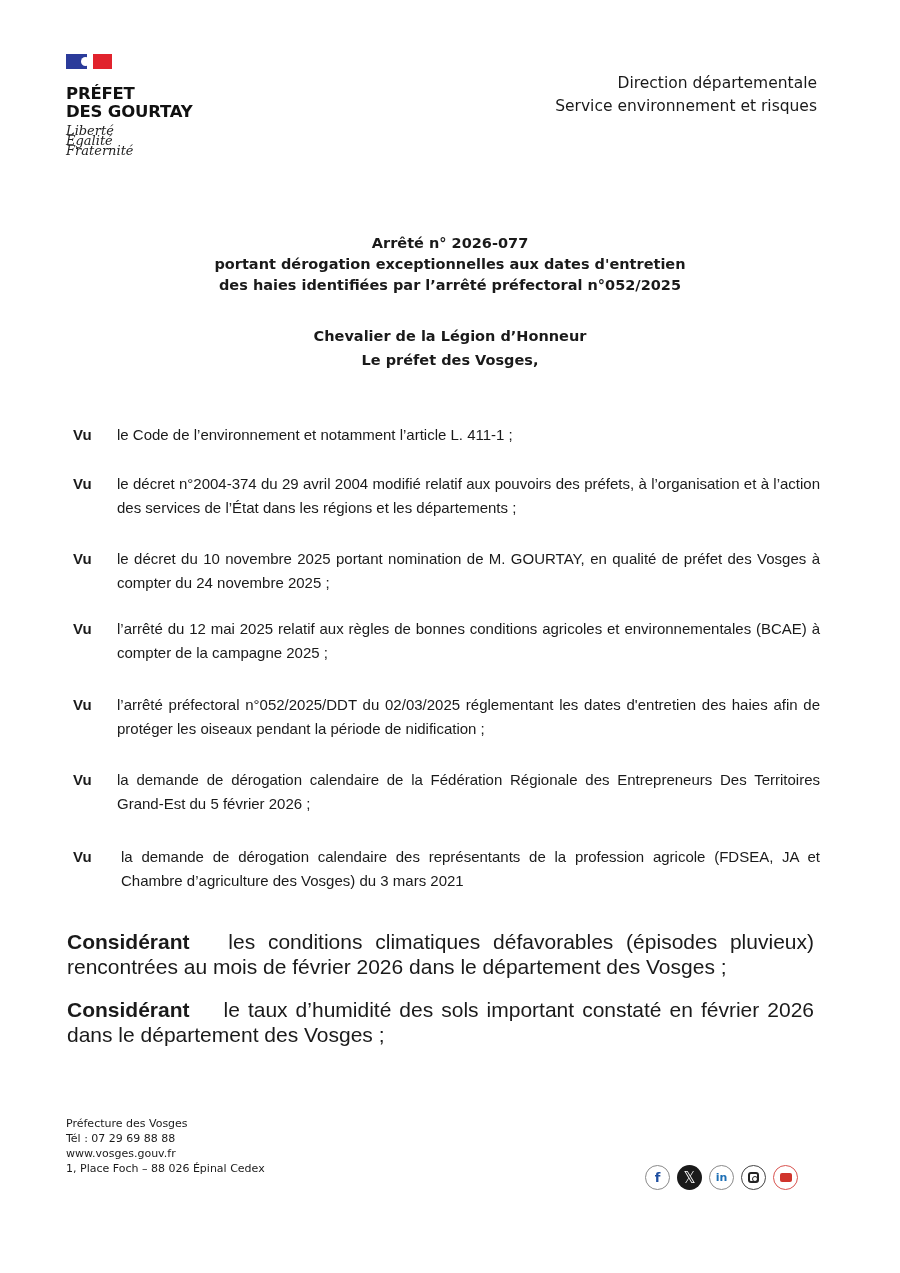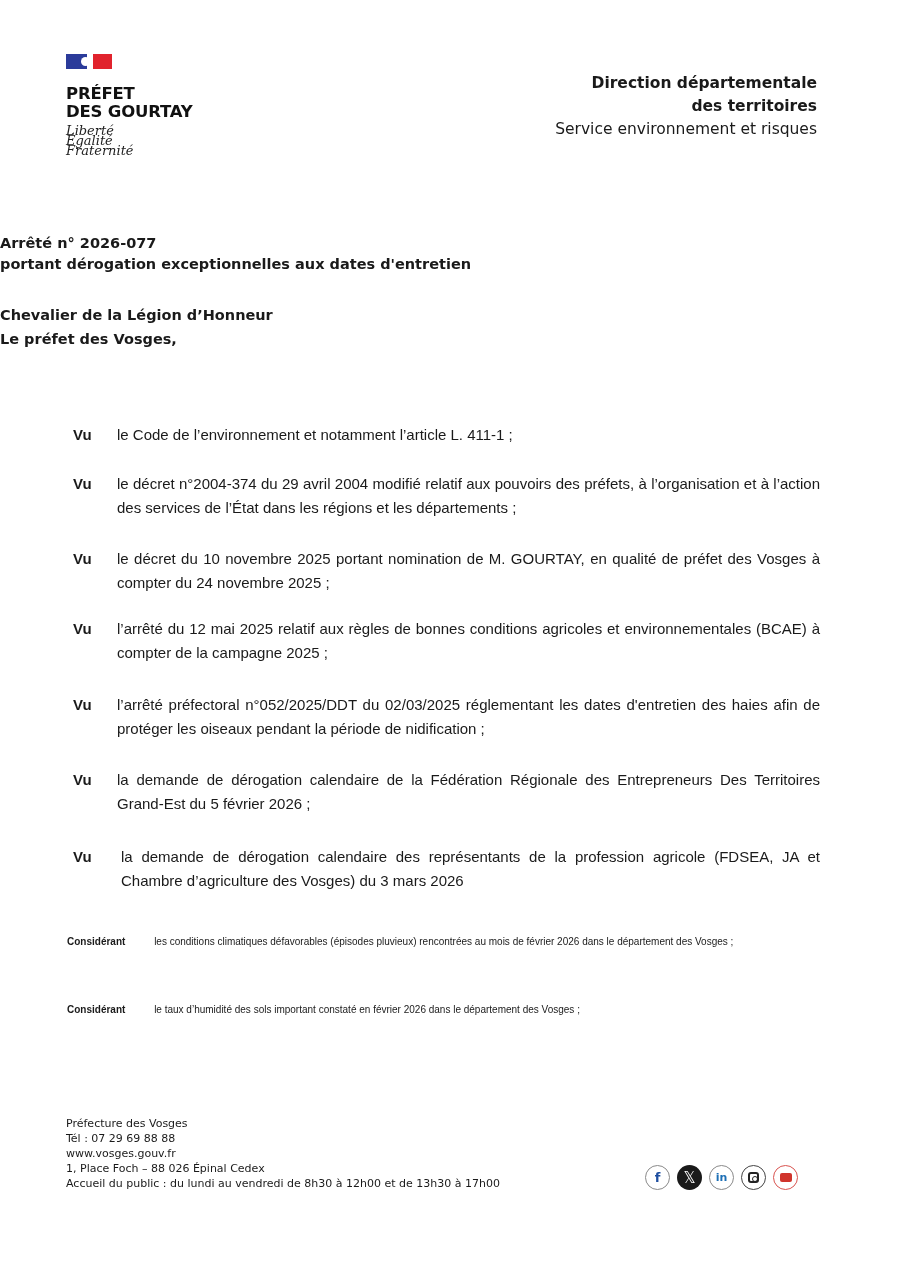--- a/index.html
+++ b/index.html
@@ -11,29 +11,29 @@
   .logo { position: absolute; left: 66px; top: 54px; }
   .flag { width: 46px; height: 15px; display: flex; }
   .flag .blue { width: 21px; height: 15px; background: #2b3b9a; position: relative; }
   .flag .blue::after { content:""; position:absolute; right:-3px; top:3px; width:9px; height:9px; border-radius:50%; background:#fff; }
   .flag .gap { width: 6px; }
   .flag .red { width: 19px; height: 15px; background: #e1232d; }
   .logo-title { font-family: "DejaVu Sans", sans-serif; font-weight: bold; font-size: 16.5px; line-height: 18px; margin-top: 16px; letter-spacing: -0.2px; color: #111; }
   .motto { font-family: "DejaVu Serif", "Liberation Serif", serif; font-style: italic; font-size: 13px; line-height: 10px; margin-top: 5px; color: #222; }
 
   .header-right { position: absolute; right: 83px; top: 72px; text-align: right; font-size: 15.5px; line-height: 23px; }
-  .header-right .b { font-weight: bold; }
+  .header-right .b { font-weight: normal; }
 
-  .title-block { position: absolute; left: 0; width: 900px; top: 233px; font-weight: bold; font-size: 14.5px; line-height: 21px; }
+  .title-block { position: absolute; left: 0; width: 900px; top: 233px; text-align: center; font-weight: bold; font-size: 14.5px; line-height: 21px; }
   .title-block .sp { height: 28px; }
   .title-block .l2 { line-height: 24px; }
   .vu { position: absolute; left: 67px; width: 747px; font-size: 15px; line-height: 24px; font-family: "Liberation Sans", sans-serif; text-align: justify; margin-left: 6px; }
   .vu .k { position: absolute; left: 0; top: 0; font-weight: bold; }
   .vu .t { margin-left: 44px; display: block; text-align: justify; }
-  .cons { position: absolute; left: 67px; width: 747px; font-size: 10px; line-height: 25px; font-family: "Liberation Sans", sans-serif; text-align: justify; }
+  .cons { position: absolute; left: 67px; width: 747px; font-size: 21px; line-height: 25px; font-family: "Liberation Sans", sans-serif; text-align: justify; }
   .cons .k { font-weight: bold; margin-right: 26px; }
 
   .footer { position: absolute; left: 66px; top: 1116px; font-size: 11px; line-height: 15px; color: #1a1a1a; }
   .socials { position: absolute; left: 645px; top: 1165px; display: flex; gap: 7px; }
   .soc { width: 25px; height: 25px; border-radius: 50%; box-sizing: border-box; display: flex; align-items: center; justify-content: center; font-family: "DejaVu Sans", sans-serif; font-weight: bold; font-size: 13px; }
   .soc.fb { border: 1.5px solid #8a8a8a; color: #1d4ea0; }
   .soc.x { background: #1a1a1a; color: #fff; font-weight: normal; font-size: 15px; }
   .soc.li { border: 1.5px solid #8a8a8a; color: #1d6fb5; font-size: 11px; }
   .soc.ig { border: 1.5px solid #444; }
   .soc.ig .sq { width: 11px; height: 11px; border: 2px solid #222; border-radius: 3px; position: relative; box-sizing: border-box; }
@@ -56,27 +56,27 @@
   </div>
   <div class="motto">
     <div>Liberté</div>
     <div>Égalité</div>
     <div>Fraternité</div>
   </div>
 </div>
 
 <div class="header-right">
   <div class="b">Direction départementale</div>
-  <div class="b">des territoires</div>
   <div>Service environnement et risques</div>
 </div>
 
 <div class="title-block">
   <div>Arrêté n° 2026-077</div>
   <div>portant dérogation exceptionnelles aux dates d'entretien</div>
+  <div>des haies identifiées par l’arrêté préfectoral n°052/2025</div>
   <div class="sp"></div>
   <div class="l2">Chevalier de la Légion d’Honneur</div>
   <div class="l2">Le préfet des Vosges,</div>
 </div>
 
 <div class="vu" style="top:423px;">
   <span class="k">Vu</span>
   <span class="t">le Code de l’environnement et notamment l’article L. 411-1 ;</span>
 </div>
 <div class="vu" style="top:472px;">
@@ -94,38 +94,37 @@
 <div class="vu" style="top:693px;">
   <span class="k">Vu</span>
   <span class="t">l’arrêté préfectoral n°052/2025/DDT du 02/03/2025 réglementant les dates d'entretien des haies afin de protéger les oiseaux pendant la période de nidification ;</span>
 </div>
 <div class="vu" style="top:768px;">
   <span class="k">Vu</span>
   <span class="t">la demande de dérogation calendaire de la Fédération Régionale des Entrepreneurs Des Territoires Grand-Est du 5 février 2026 ;</span>
 </div>
 <div class="vu" style="top:845px;">
   <span class="k">Vu</span>
-  <span class="t" style="margin-left:48px;">la demande de dérogation calendaire des représentants de la profession agricole (FDSEA, JA et Chambre d’agriculture des Vosges) du 3 mars 2026</span>
+  <span class="t" style="margin-left:48px;">la demande de dérogation calendaire des représentants de la profession agricole (FDSEA, JA et Chambre d’agriculture des Vosges) du 3 mars 2021</span>
 </div>
 
 <div class="cons" style="top:929px;">
   <span class="k">Considérant</span>
   <span>les conditions climatiques défavorables (épisodes pluvieux) rencontrées au mois de février 2026 dans le département des Vosges ;</span>
 </div>
 <div class="cons" style="top:997px;">
   <span class="k">Considérant</span>
   <span>le taux d’humidité des sols important constaté en février 2026 dans le département des Vosges ;</span>
 </div>
 
 <div class="footer">
   <div>Préfecture des Vosges</div>
   <div>Tél : 07 29 69 88 88</div>
   <div>www.vosges.gouv.fr</div>
   <div>1, Place Foch – 88 026 Épinal Cedex</div>
-  <div>Accueil du public : du lundi au vendredi de 8h30 à 12h00 et de 13h30 à 17h00</div>
 </div>
 
 <div class="socials">
   <div class="soc fb">
       <span>f</span>
     </div>
   <div class="soc x">
       <span>𝕏</span>
     </div>
   <div class="soc li">

